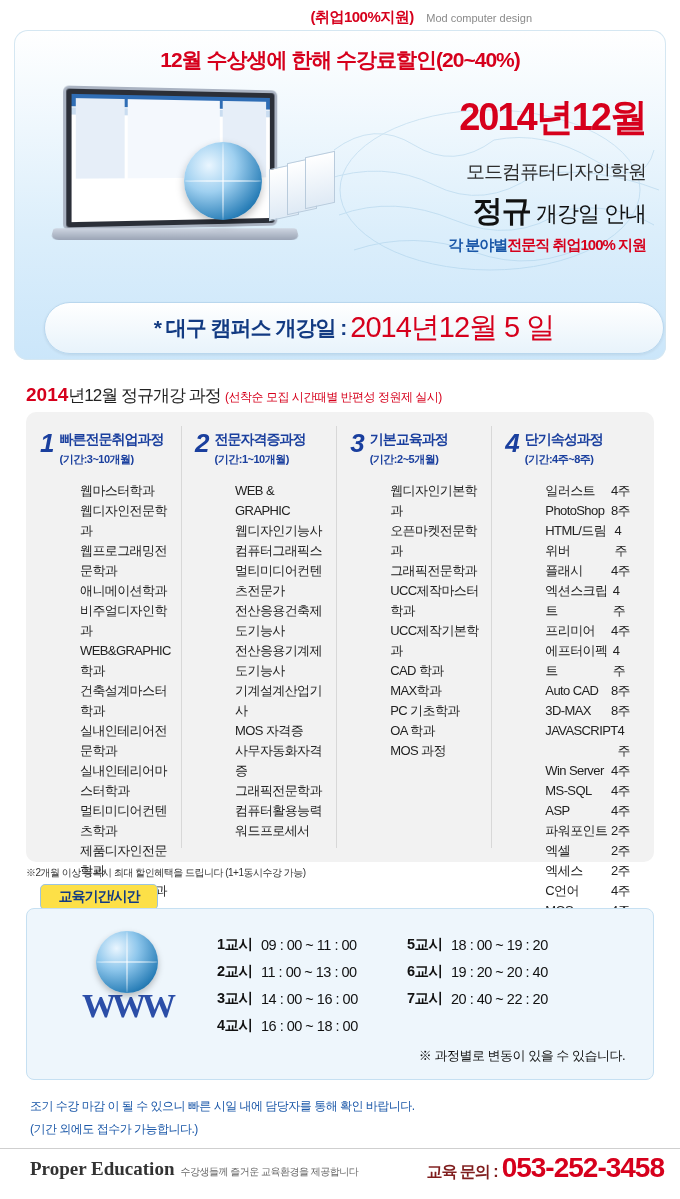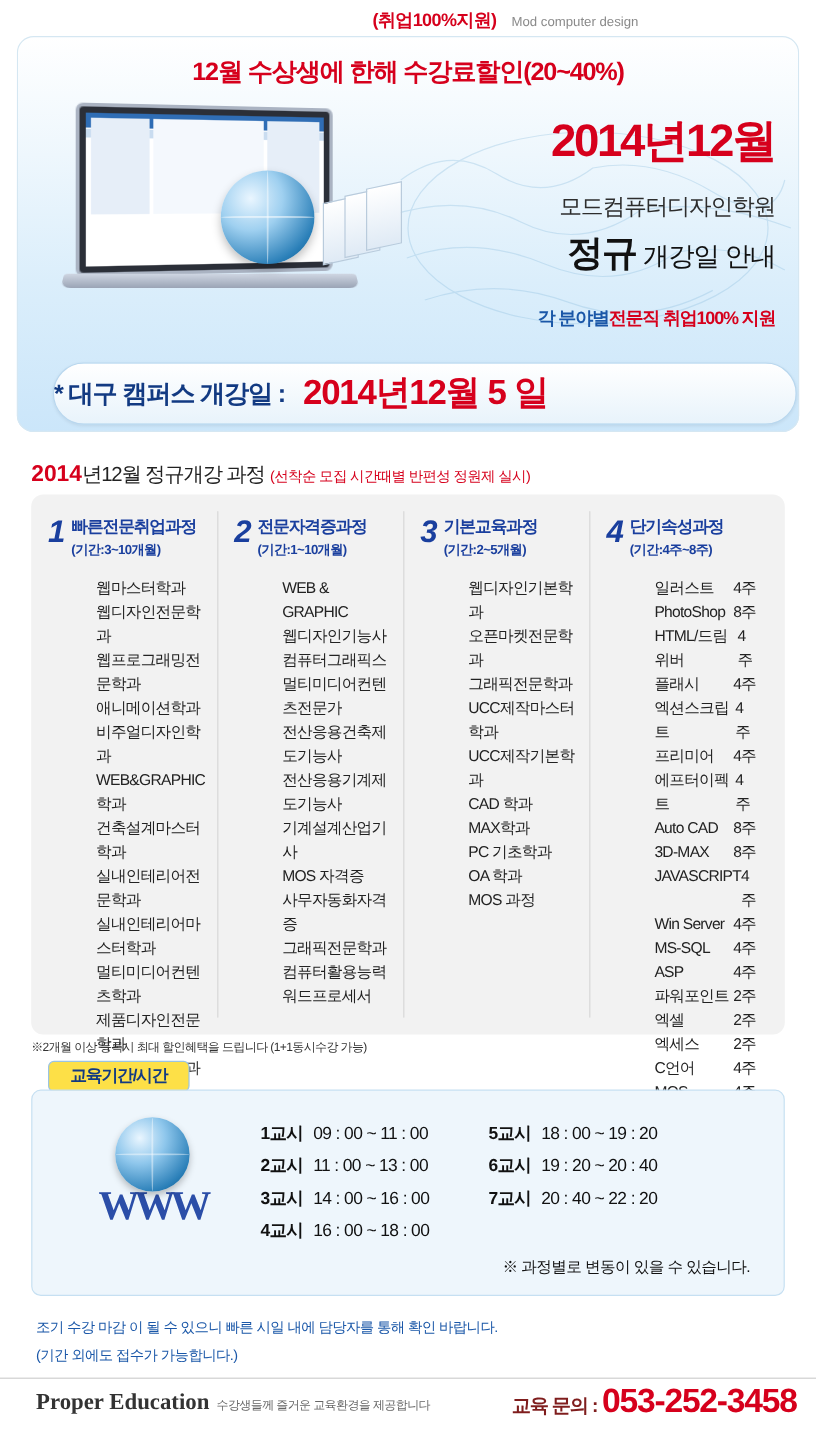--- a/index.html
+++ b/index.html
@@ -87,32 +87,32 @@
   }
   .papers i:nth-child(1){ left:0; top:6px; }
   .papers i:nth-child(2){ left:18px; top:0; }
   .papers i:nth-child(3){ left:36px; top:-6px; }
 
   .hero-right { position:absolute; right:20px; top:62px; width:330px; text-align:right; }
   .hero-year { color:#d6001c; font-weight:bold; font-size:38px; letter-spacing:-2px; }
   .hero-acad { color:#2d2d2d; font-size:19px; margin-top:16px; letter-spacing:-1px; }
   .hero-reg { color:#111; font-size:22px; margin-top:6px; letter-spacing:-1px; }
   .hero-reg b { font-size:30px; font-weight:bold; }
-  .hero-sub { color:#1a57a8; font-weight:bold; font-size:15px; margin-top:24px; letter-spacing:-1px;}
+  .hero-sub { color:#1a57a8; font-weight:bold; font-size:15px; margin-top:4px; letter-spacing:-1px;}
   .hero-sub .red { color:#d6001c; }
 
   .open-bar {
     position:absolute; left:30px; top:272px; width:620px; height:52px;
     background:linear-gradient(180deg,#ffffff,#e8f3fb);
     border:1px solid #b9d7ee; border-radius:26px;
-    display:flex; align-items:center; justify-content:flex-start; gap:15px;
+    display:flex; align-items:center; justify-content:center; gap:4px;
     box-shadow:0 1px 3px rgba(0,0,0,.08);
   }
   .open-bar .lbl { color:#123a82; font-weight:bold; font-size:21px; letter-spacing:-1px; }
-  .open-bar .val { color:#d6001c; font-weight:bold; font-size:29px; letter-spacing:-1px; }
+  .open-bar .val { color:#d6001c; font-weight:normal; font-size:29px; letter-spacing:-1px; }
 
   
   .sec-title { position:absolute; left:26px; top:384px; width:640px; }
   .sec-title .y { color:#d6001c; font-weight:bold; font-size:19px; }
   .sec-title .t { color:#222; font-size:17px; letter-spacing:-1px;}
   .sec-title .note { color:#d6001c; font-size:12px; letter-spacing:-0.5px;}
 
   .panel {
     position:absolute; left:26px; top:412px; width:628px; height:450px;
     background:#f2f2f2; border-radius:10px;

